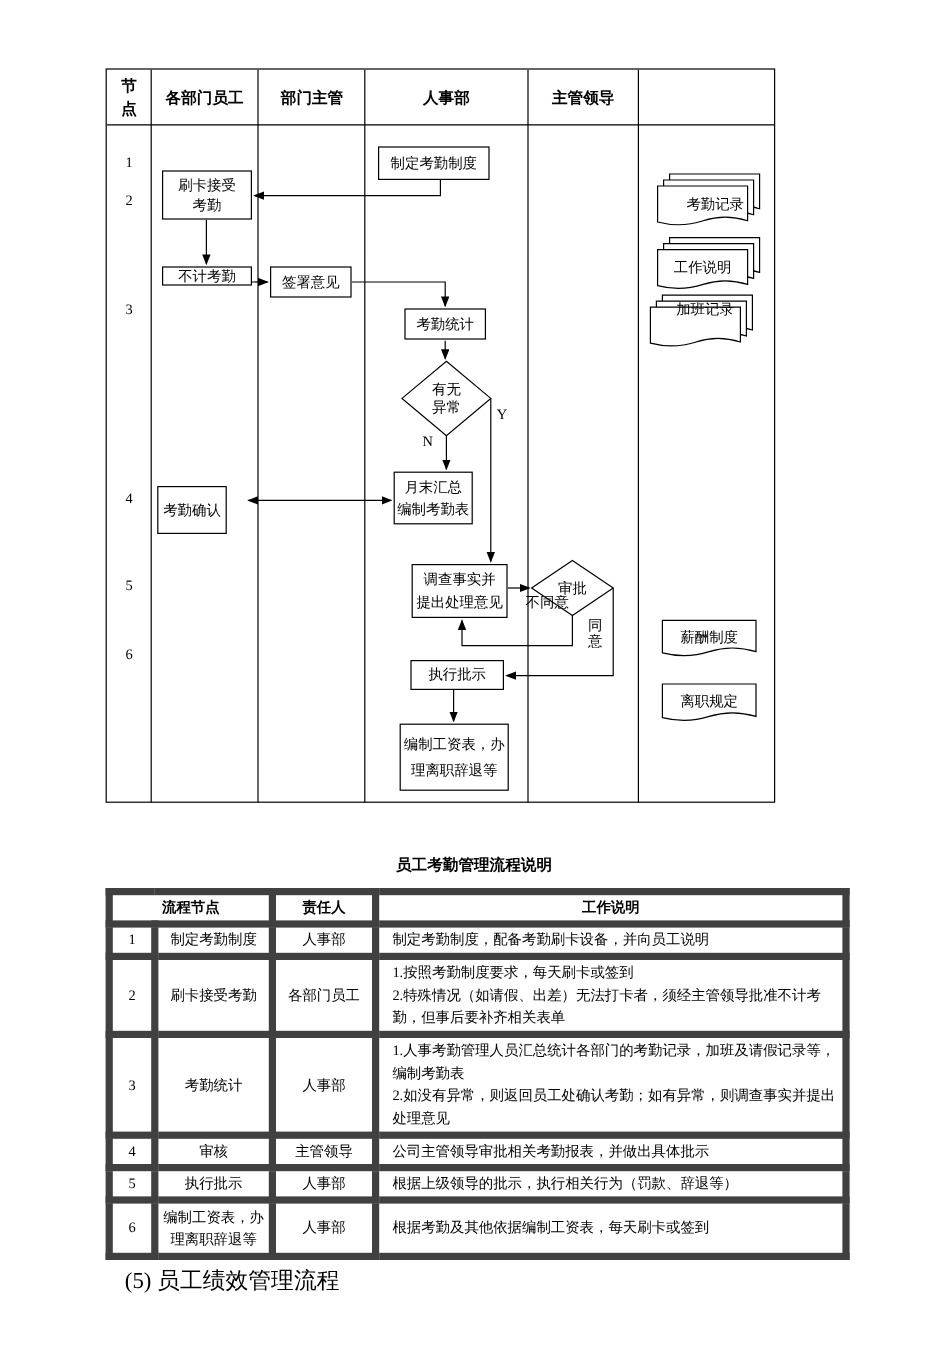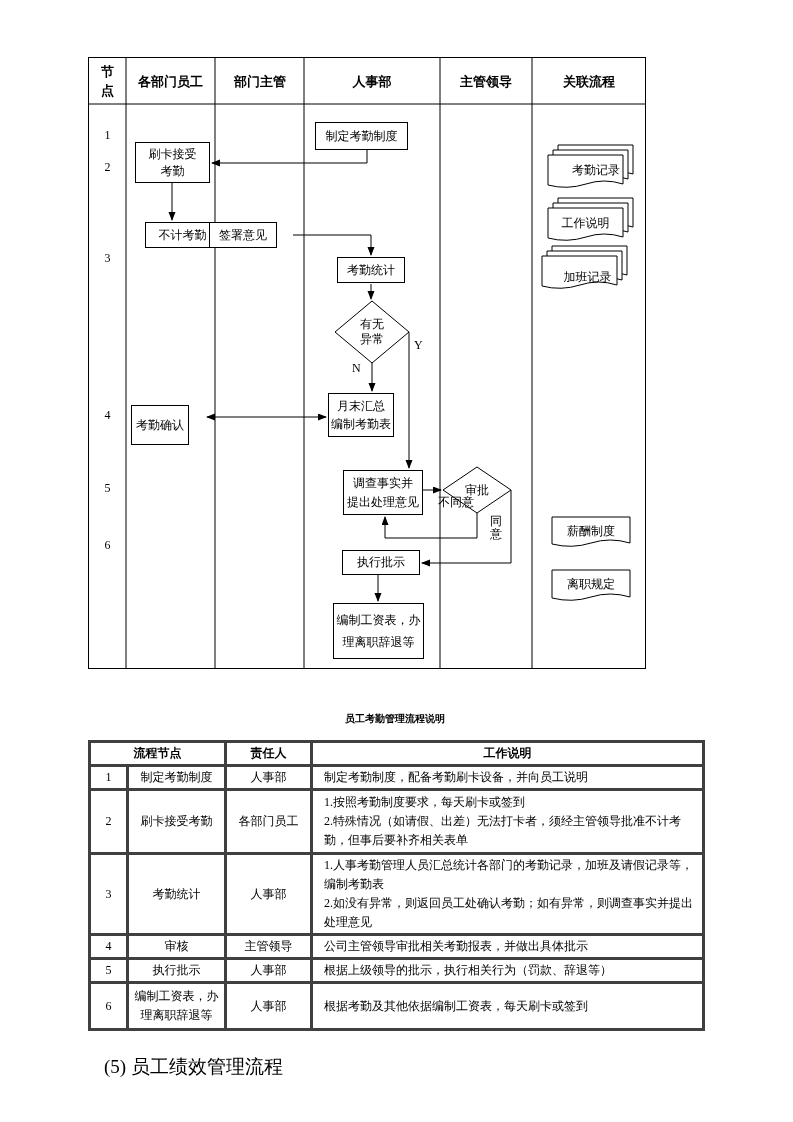--- a/index.html
+++ b/index.html
@@ -42,29 +42,29 @@
     white-space: pre-line;
   }
   .edge-label {
     position: absolute; font-size: 12px; line-height: 13px;
     white-space: pre-line; text-align: center;
   }
 
   
   #table-title {
     position: absolute; left: 88px; top: 712px; width: 614px;
-    text-align: center; font-weight: bold; font-size: 10px;
+    text-align: center; font-weight: bold; font-size: 13px;
   }
   #desc-table {
     position: absolute; left: 88px; top: 740px; width: 614px;
     border-collapse: collapse; table-layout: fixed;
     font-size: 12px;
   }
   #desc-table th, #desc-table td {
-    border: 3px solid #404040; padding: 1px 4px;
+    border: 6px solid #404040; padding: 1px 4px;
     line-height: 19px; vertical-align: middle;
   }
   #desc-table th { font-weight: bold; text-align: center; }
   #desc-table td.c { text-align: center; }
   #desc-table td.desc { text-align: left; padding-left: 11px; white-space: pre-line; }
   #footer-line {
     position: absolute; left: 104px; top: 1054px;
     font-size: 19px;
   }
 </style>
@@ -124,51 +124,50 @@
     <path fill="#fff" stroke="#000" d="M463,459 L541,459 L541,485 Q521,479 502,485 Q483,491 463,486 Z"></path>
     <path fill="#fff" stroke="#000" d="M463,512 L541,512 L541,539 Q521,533 502,539 Q483,545 463,540 Z"></path>
   </svg>
 
   <div class="lane-label" style="left:0;width:37px">节
 点</div>
   <div class="lane-label" style="left:37px;width:89px">各部门员工</div>
   <div class="lane-label" style="left:126px;width:90px">部门主管</div>
   <div class="lane-label" style="left:215px;width:136px">人事部</div>
   <div class="lane-label" style="left:351px;width:92px">主管领导</div>
-  <div class="lane-label" style="left:443px;width:114px">关联流程</div>
 
   <div class="node-num" style="top:70px">1</div>
   <div class="node-num" style="top:102px">2</div>
   <div class="node-num" style="top:193px">3</div>
   <div class="node-num" style="top:350px">4</div>
   <div class="node-num" style="top:423px">5</div>
   <div class="node-num" style="top:480px">6</div>
 
   <div class="fbox" style="left:226px;top:64px;width:93px;height:28px">制定考勤制度</div>
   <div class="fbox" style="left:46px;top:84px;width:75px;height:41px">刷卡接受
 考勤</div>
-  <div class="fbox" style="left:56px;top:164px;width:75px;height:26px">不计考勤</div>
-  <div class="fbox" style="left:120px;top:164px;width:68px;height:26px">签署意见</div>
+  <div class="fbox" style="left:46px;top:164px;width:75px;height:16px">不计考勤</div>
+  <div class="fbox" style="left:136px;top:164px;width:68px;height:26px">签署意见</div>
   <div class="fbox" style="left:248px;top:199px;width:68px;height:26px">考勤统计</div>
   <div class="fbox" style="left:239px;top:335px;width:66px;height:44px;line-height:18px">月末汇总
 编制考勤表</div>
   <div class="fbox" style="left:42px;top:347px;width:58px;height:40px">考勤确认</div>
   <div class="fbox" style="left:254px;top:412px;width:80px;height:45px;line-height:19px">调查事实并
 提出处理意见</div>
   <div class="fbox" style="left:253px;top:492px;width:78px;height:25px">执行批示</div>
   <div class="fbox" style="left:244px;top:545px;width:91px;height:56px;line-height:22px">编制工资表，办
 理离职辞退等</div>
 
   <div class="flabel" style="left:253px;top:258px;width:60px;height:32px">有无
 异常</div>
   <div class="flabel" style="left:358px;top:424px;width:60px;height:16px">审批</div>
 
   <div class="flabel" style="left:459px;top:104px;width:96px;height:16px">考勤记录</div>
   <div class="flabel" style="left:459px;top:157px;width:75px;height:16px">工作说明</div>
-  <div class="flabel" style="left:453px;top:211px;width:91px;height:16px">加班记录</div>
+  <div class="flabel" style="left:453px;top:192px;width:91px;height:16px">加班记录</div>
   <div class="flabel" style="left:463px;top:465px;width:78px;height:16px">薪酬制度</div>
   <div class="flabel" style="left:463px;top:518px;width:78px;height:16px">离职规定</div>
 
   <div class="edge-label" style="left:325px;top:281px">Y</div>
   <div class="edge-label" style="left:263px;top:304px">N</div>
   <div class="edge-label" style="left:347px;top:438px;width:40px">不同意</div>
   <div class="edge-label" style="left:399px;top:457px;width:16px">同
 意</div>
 </div>
 

